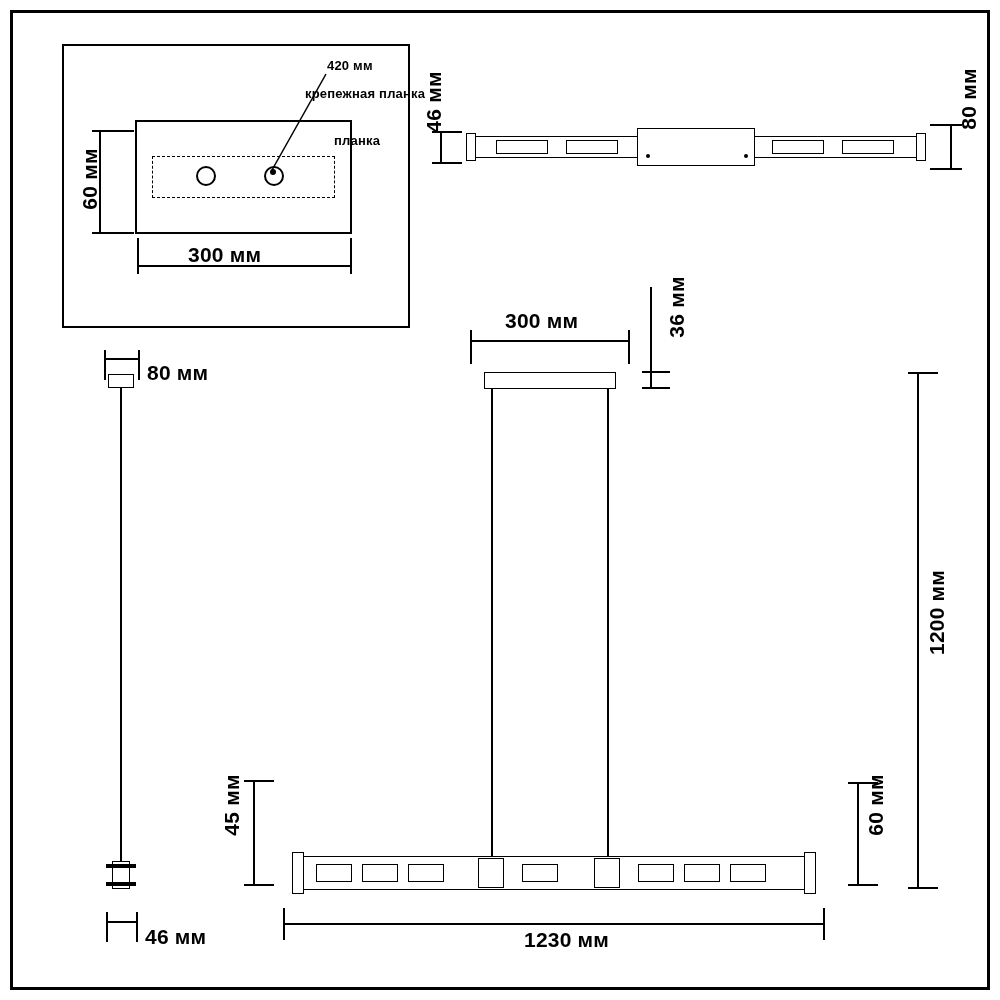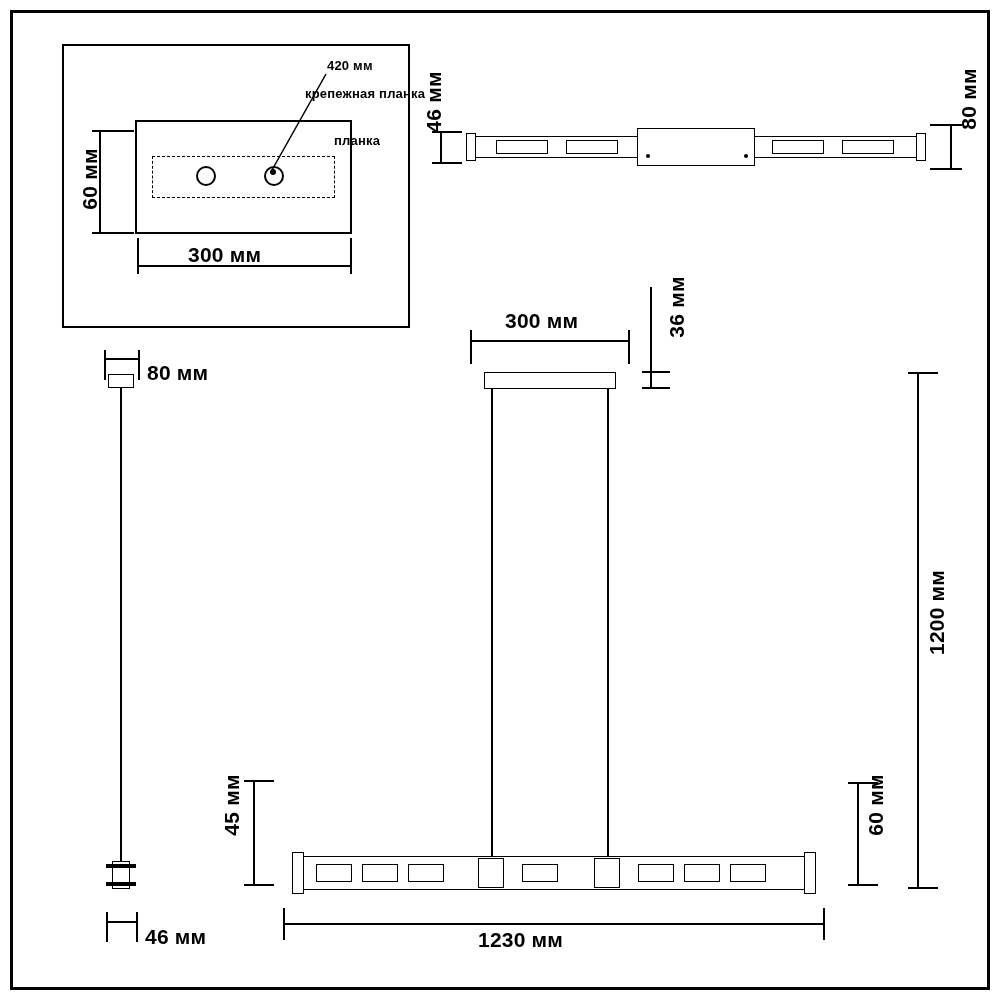--- a/index.html
+++ b/index.html
@@ -181,21 +181,21 @@
   <div class="label lbl-lg" style="left:505px; top:309px;">300 мм</div>
 
   <div class="ln vline" style="left:650px; top:287px; height:100px;"></div>
   <div class="ln hline" style="left:642px; top:371px; width:28px;"></div>
   <div class="ln hline" style="left:642px; top:387px; width:28px;"></div>
   <div class="label lbl-lg vert" style="left:637px; top:295px; width:80px; text-align:center;">36 мм</div>
 
   <div class="ln hline" style="left:283px; top:923px; width:542px;"></div>
   <div class="ln vline" style="left:283px; top:908px; height:32px;"></div>
   <div class="ln vline" style="left:823px; top:908px; height:32px;"></div>
-  <div class="label lbl-lg" style="left:478px; top:928px;">1230 мм</div>
+  <div class="label lbl-lg" style="left:524px; top:928px;">1230 мм</div>
 
   <div class="ln vline" style="left:917px; top:372px; height:517px;"></div>
   <div class="ln hline" style="left:908px; top:372px; width:30px;"></div>
   <div class="ln hline" style="left:908px; top:887px; width:30px;"></div>
   <div class="label lbl-lg vert" style="left:897px; top:603px; width:80px; text-align:center;">1200 мм</div>
 
   <div class="ln vline" style="left:857px; top:782px; height:104px;"></div>
   <div class="ln hline" style="left:848px; top:782px; width:30px;"></div>
   <div class="ln hline" style="left:848px; top:884px; width:30px;"></div>
   <div class="label lbl-lg vert" style="left:836px; top:793px; width:80px; text-align:center;">60 мм</div>

